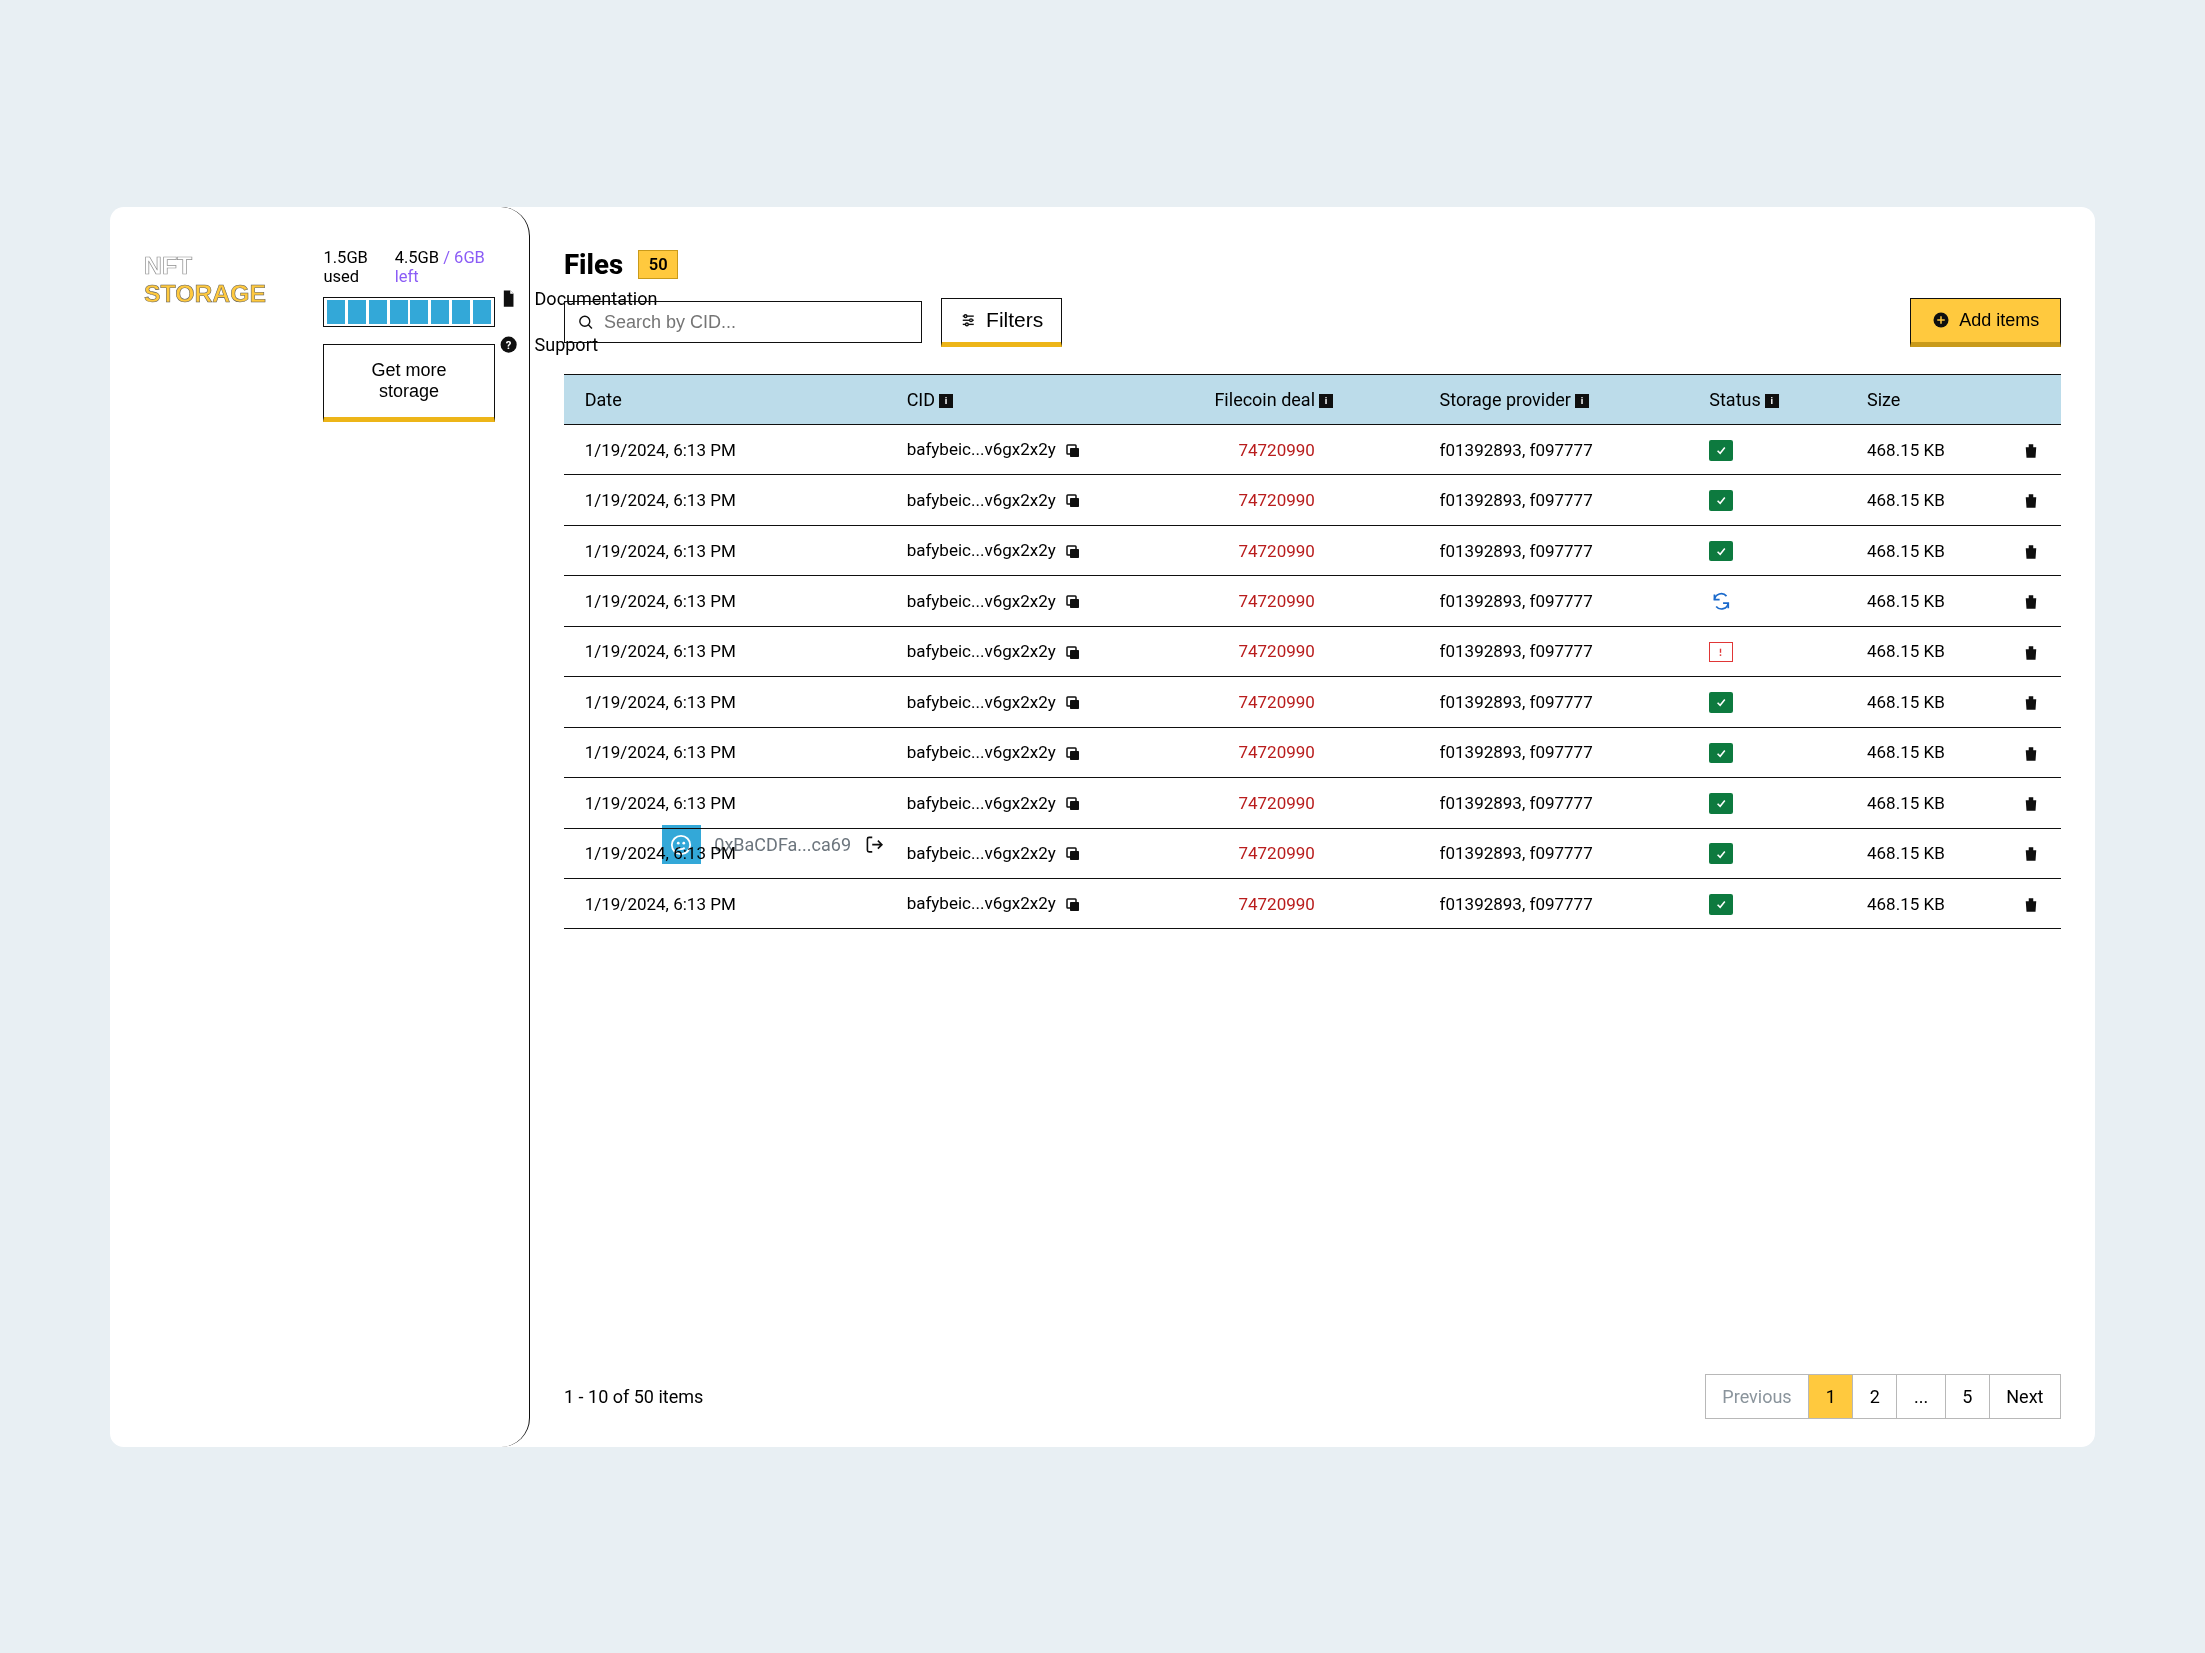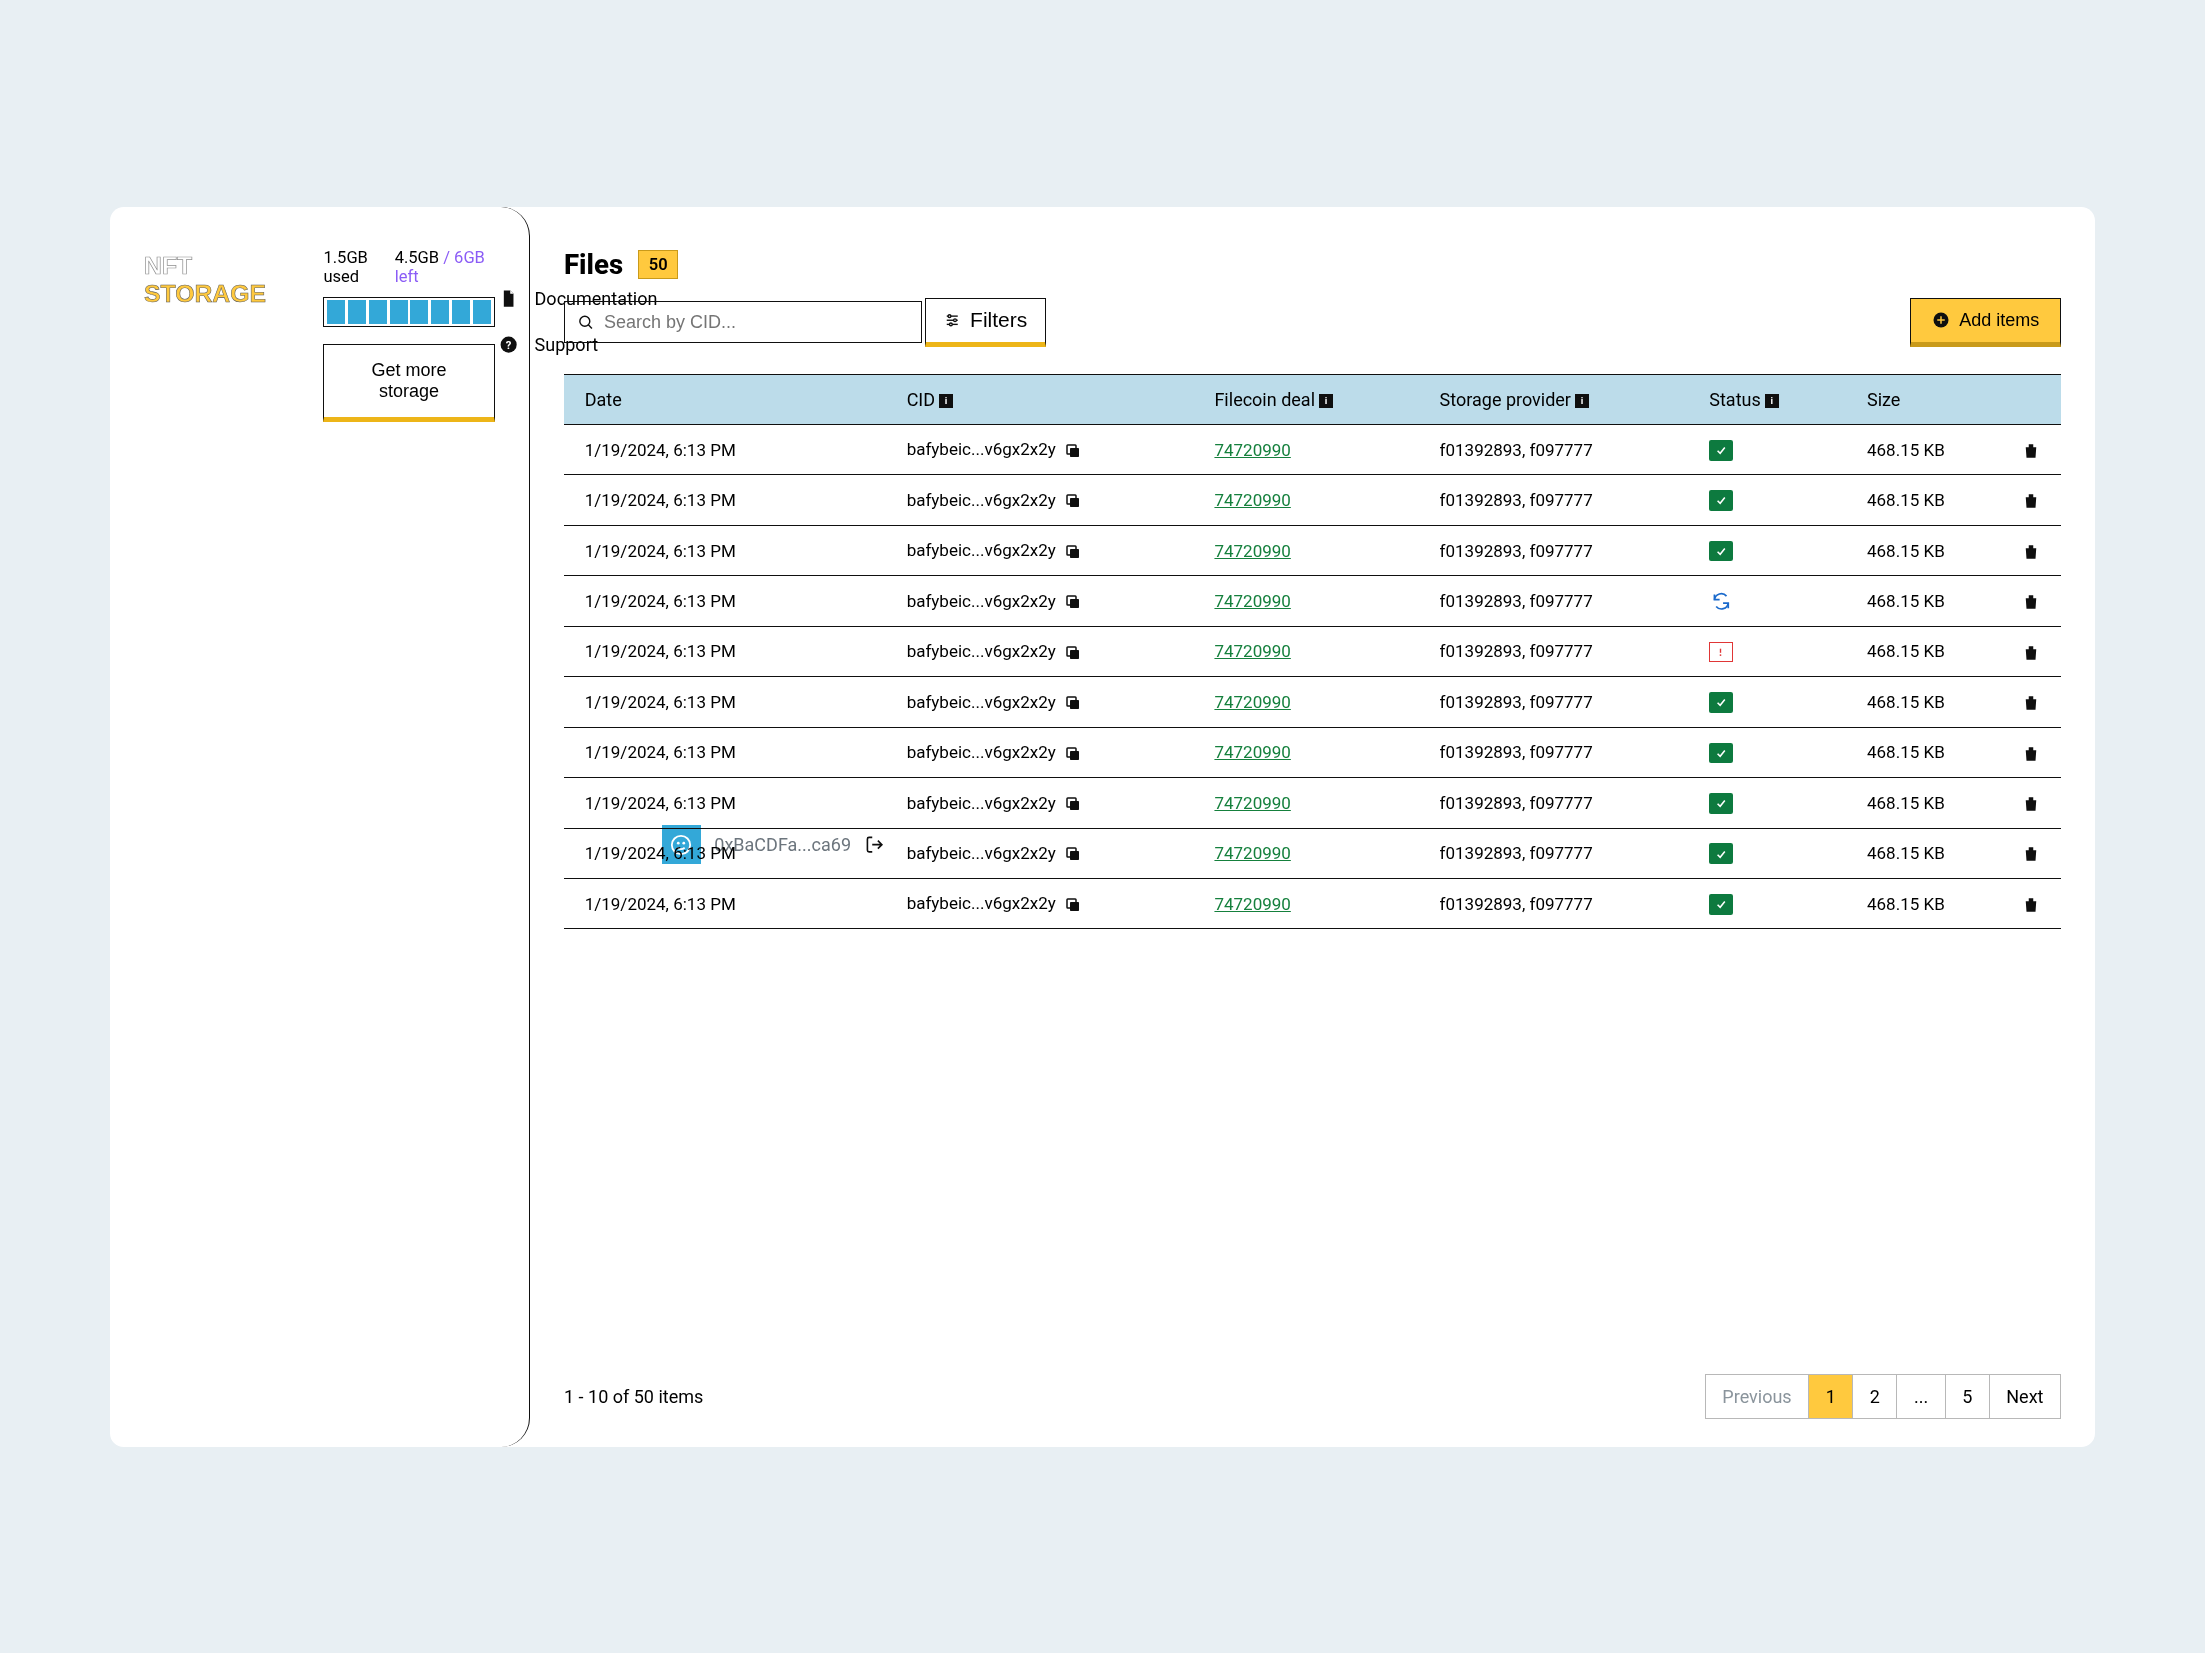--- a/index.html
+++ b/index.html
@@ -127,21 +127,21 @@
 .count-badge {
   background: #ffc93e;
   border: 0.7px solid #c99a1a;
   font-size: 16.5px;
   font-weight: 600;
   padding: 4.1px 9.6px;
 }
 .toolbar {
   display: flex;
   align-items: center;
-  gap: 3px;
+  gap: 19px;
   margin-bottom: 27.6px;
 }
 .search-wrap {
   display: flex;
   align-items: center;
   border: 0.7px solid #0f0f0f;
   padding: 9.6px 12.4px;
   width: 358px;
 }
 .search-wrap input {
@@ -196,21 +196,21 @@
   height: 13.8px;
   background: #0f0f0f;
   color: #fff;
   font-size: 9.6px;
   font-weight: 700;
   text-align: center;
   line-height: 13.8px;
   vertical-align: middle;
   margin-left: 4.1px;
 }
-.deal-link { text-decoration: underline; color: #15803d; cursor: pointer; }
+.deal-link { color: #b91c1c; cursor: pointer; margin-left: 24px; }
 .status-badge {
   width: 23.4px;
   height: 20.7px;
   display: inline-flex;
   align-items: center;
   justify-content: center;
   vertical-align: middle;
 }
 .status-badge.ok { background: #0d7a3f; border-radius: 2.1px; }
 .status-badge.sync { }

